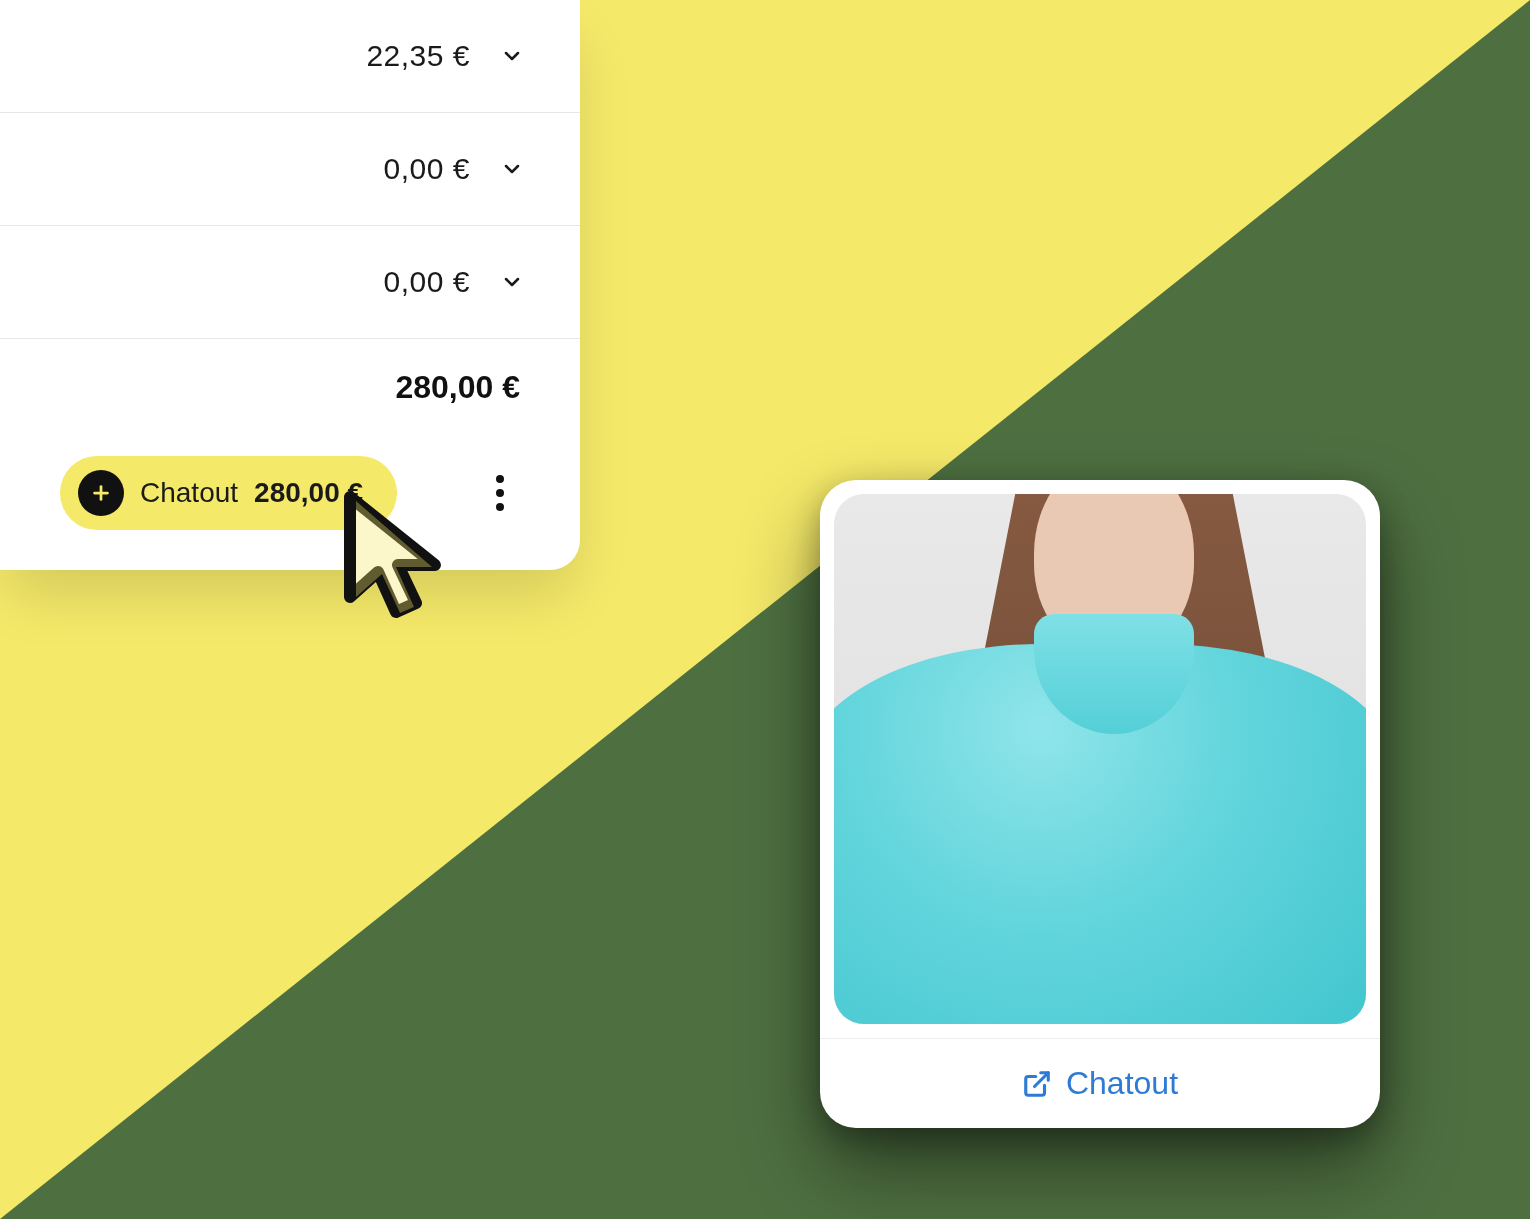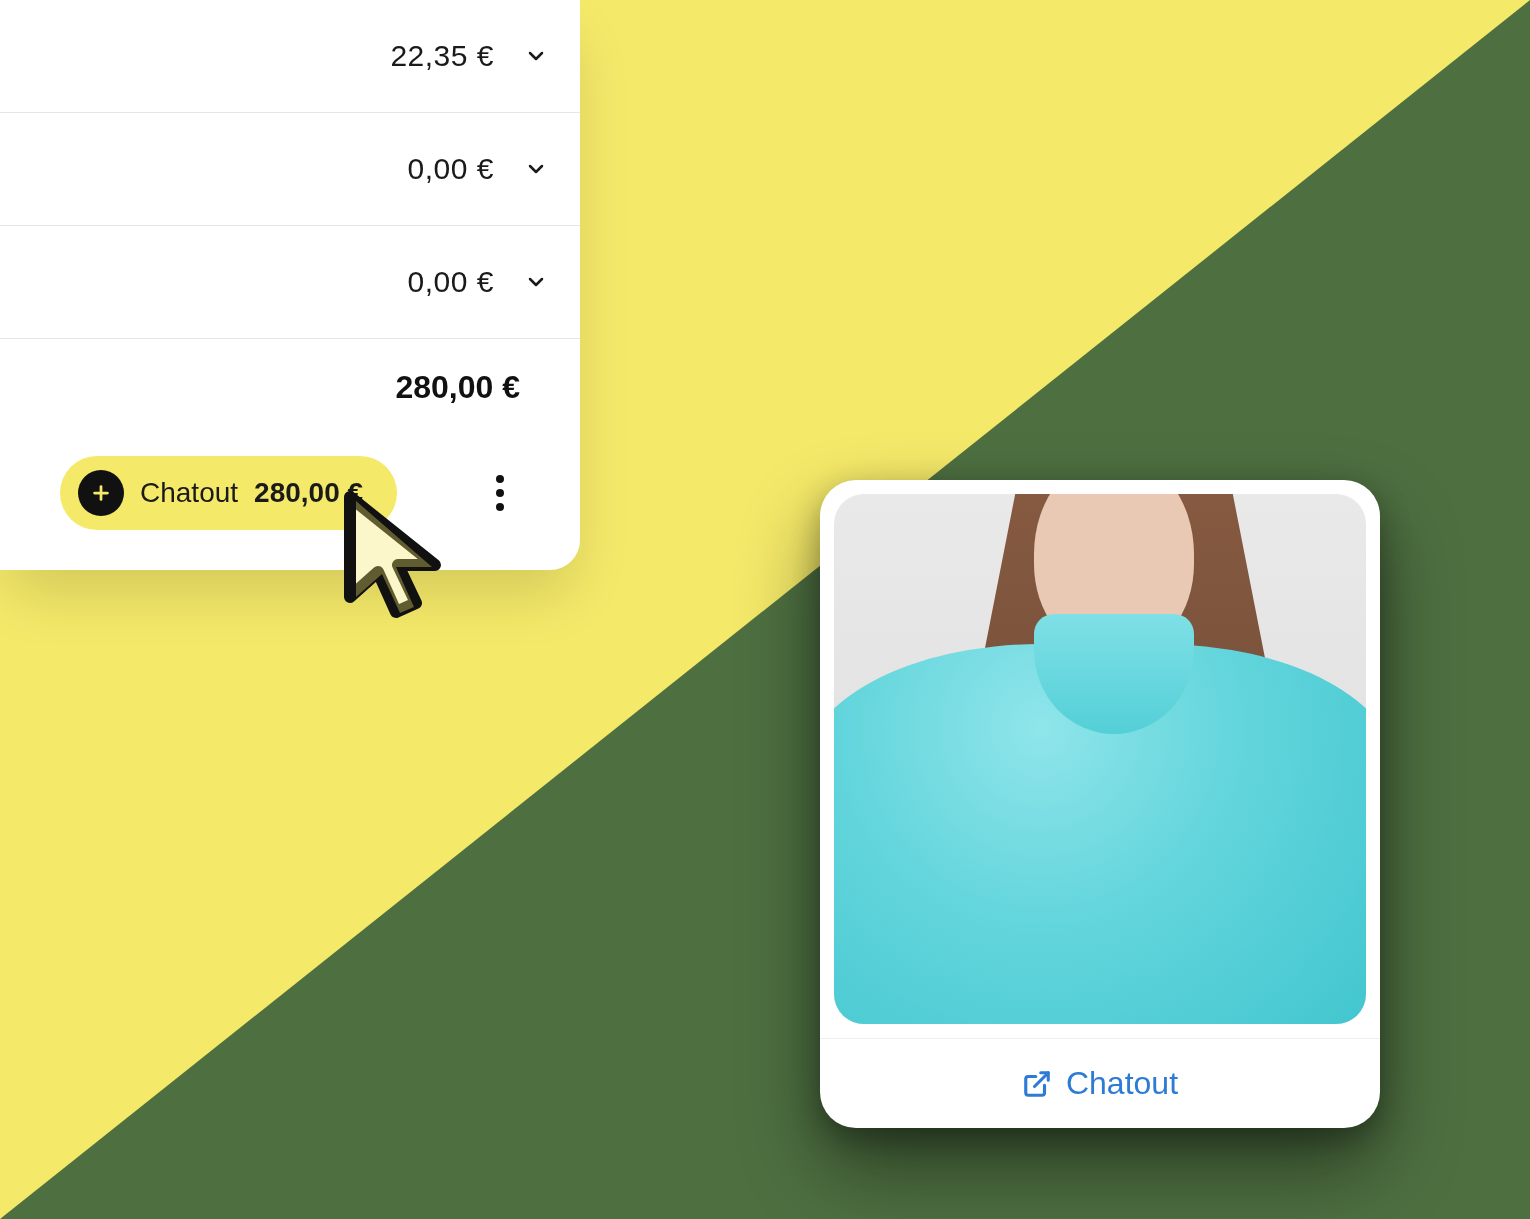--- a/index.html
+++ b/index.html
@@ -27,21 +27,21 @@
     border-radius: 0 0 30px 0;
     box-shadow: 0 30px 60px -10px rgba(0,0,0,.15);
     padding-bottom: 40px;
   }
   .row {
     display: flex;
     align-items: center;
     justify-content: flex-end;
     height: 113px;
     border-bottom: 1px solid #e6e6e6;
-    padding-right: 32px;
+    padding-right: 56px;
     gap: 30px;
     font-size: 30px;
     color: #1a1a1a;
   }
   .row:last-of-type { border-bottom: none; }
   .row .amount { letter-spacing: .5px; }
   .row .chev { width: 24px; height: 24px; color:#1a1a1a; }
   .total {
     display: flex;
     justify-content: flex-end;

